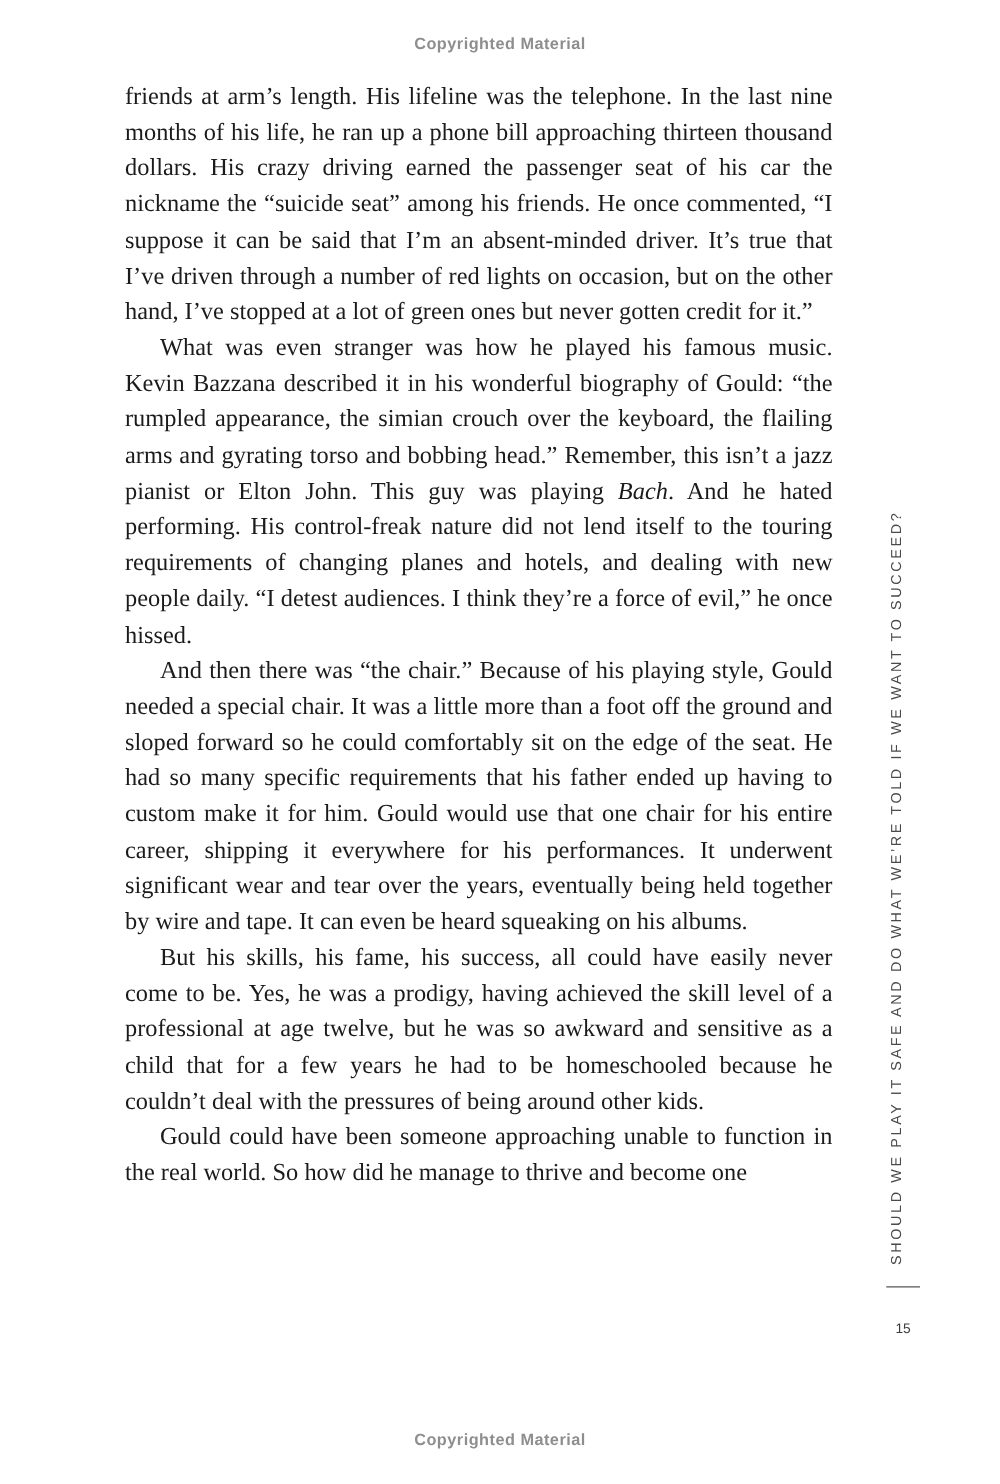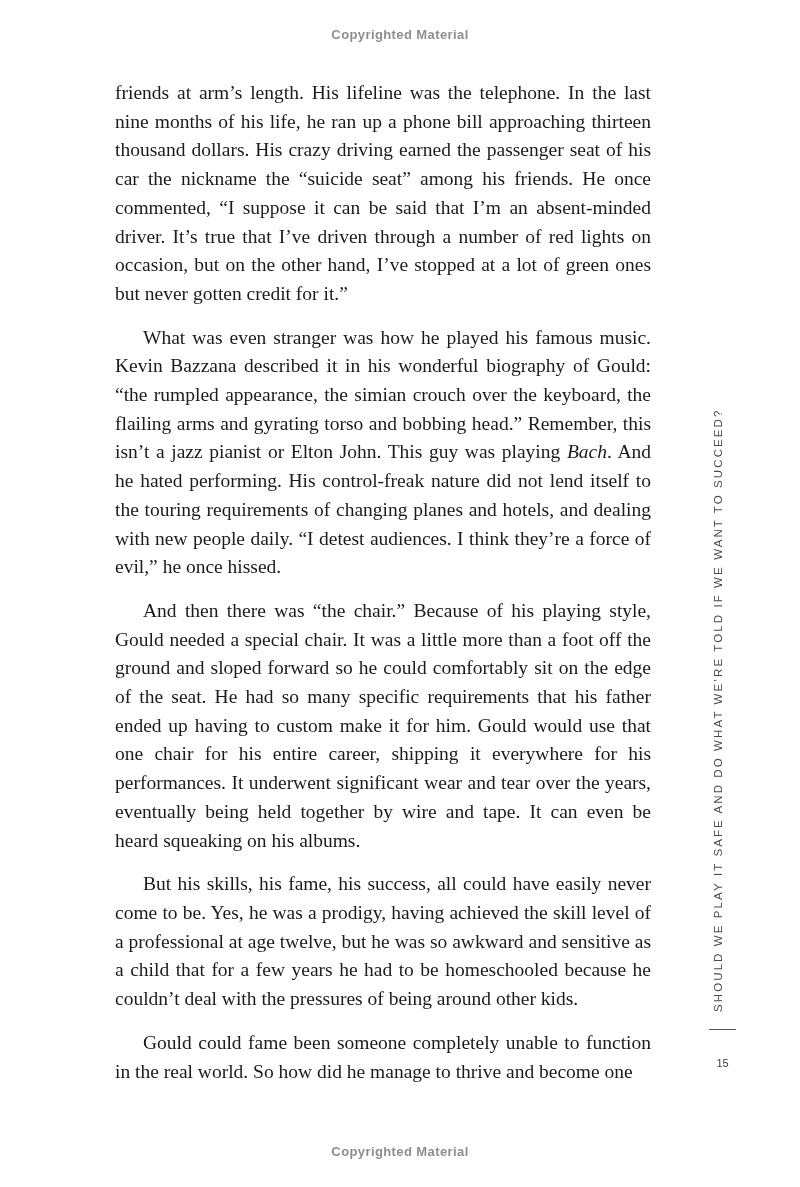--- a/index.html
+++ b/index.html
@@ -36,21 +36,21 @@
     left: 100px;
     top: 64px;
     width: 566px;
     font-family: "Liberation Serif", serif;
     font-size: 19.5px;
     line-height: 28.7px;
     color: #1b1b1b;
     text-align: justify;
   }
   .text-block p {
-    margin: 15px;
+    margin: 0;
     padding: 0;
   }
   .text-block p.indent {
     text-indent: 28px;
   }
   .text-block em {
     font-style: italic;
   }
 
   .sidebar-title {
@@ -90,21 +90,21 @@
 
 <main class="page">
 
   <div class="copyright-notice copyright-top">Copyrighted Material</div>
 
   <div class="text-block" id="body-text">
       <p><span>friends at arm’s length. His lifeline was the telephone. In the last nine months of his life, he ran up a phone bill approaching thirteen thousand dollars. His crazy driving earned the passenger seat of his car the nickname the “suicide seat” among his friends. He once commented, “I suppose it can be said that I’m an absent-minded driver. It’s true that I’ve driven through a number of red lights on occasion, but on the other hand, I’ve stopped at a lot of green ones but never gotten credit for it.”</span></p>
       <p class="indent"><span>What was even stranger was how he played his famous music. Kevin Bazzana described it in his wonderful biography of Gould: “the rumpled appearance, the simian crouch over the keyboard, the flailing arms and gyrating torso and bobbing head.” Remember, this isn’t a jazz pianist or Elton John. This guy was playing </span><em>Bach</em><span>. And he hated performing. His control-freak nature did not lend itself to the touring requirements of changing planes and hotels, and dealing with new people daily. “I detest audiences. I think they’re a force of evil,” he once hissed.</span></p>
       <p class="indent"><span>And then there was “the chair.” Because of his playing style, Gould needed a special chair. It was a little more than a foot off the ground and sloped forward so he could comfortably sit on the edge of the seat. He had so many specific requirements that his father ended up having to custom make it for him. Gould would use that one chair for his entire career, shipping it everywhere for his performances. It underwent significant wear and tear over the years, eventually being held together by wire and tape. It can even be heard squeaking on his albums.</span></p>
       <p class="indent"><span>But his skills, his fame, his success, all could have easily never come to be. Yes, he was a prodigy, having achieved the skill level of a professional at age twelve, but he was so awkward and sensitive as a child that for a few years he had to be homeschooled because he couldn’t deal with the pressures of being around other kids.</span></p>
-      <p class="indent"><span>Gould could fame been someone completely unable to function in the real world. So how did he manage to thrive and become one</span></p>
+      <p class="indent"><span>Gould could have been someone approaching unable to function in the real world. So how did he manage to thrive and become one</span></p>
     </div>
 
   <div class="sidebar-title">SHOULD WE PLAY IT SAFE AND DO WHAT WE’RE TOLD IF WE WANT TO SUCCEED?</div>
 
   <div class="page-rule"></div>
 
   <div class="page-number">15</div>
 
   <div class="copyright-notice copyright-bottom">Copyrighted Material</div>
 

